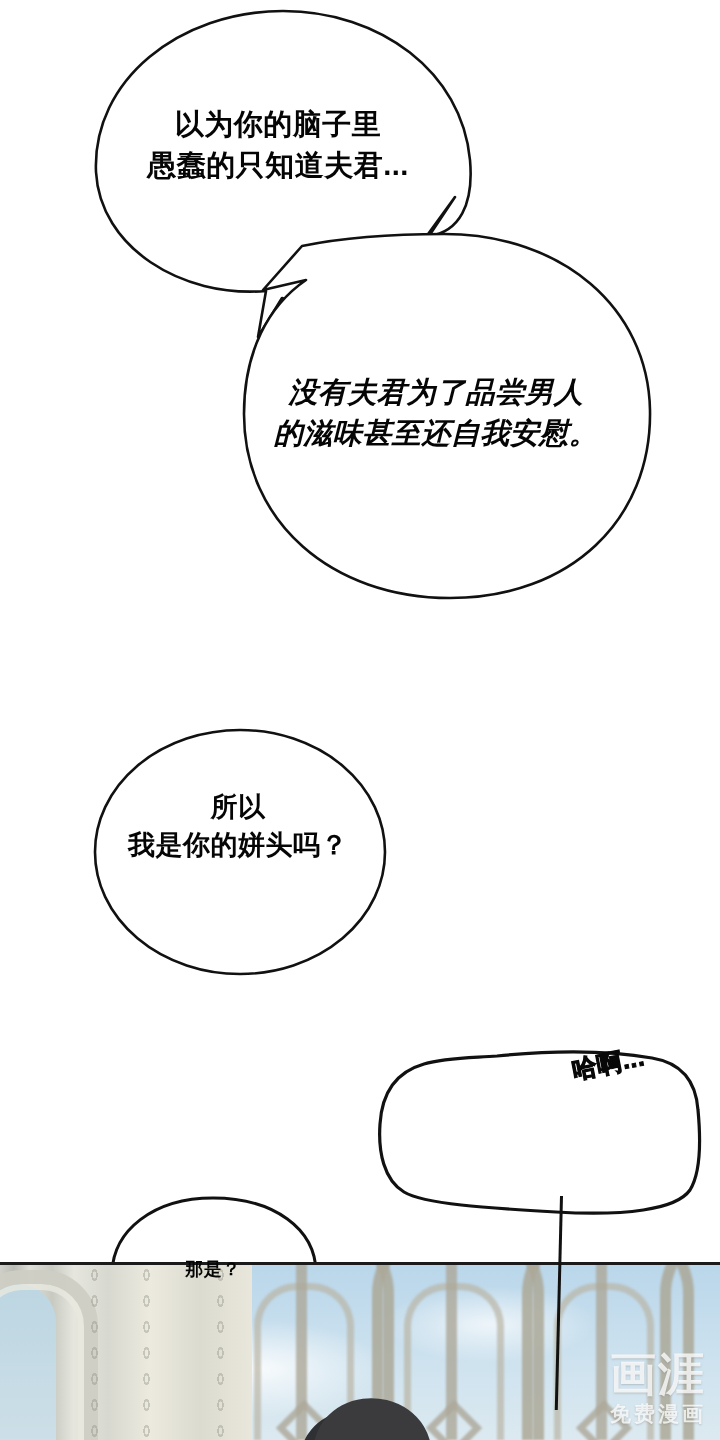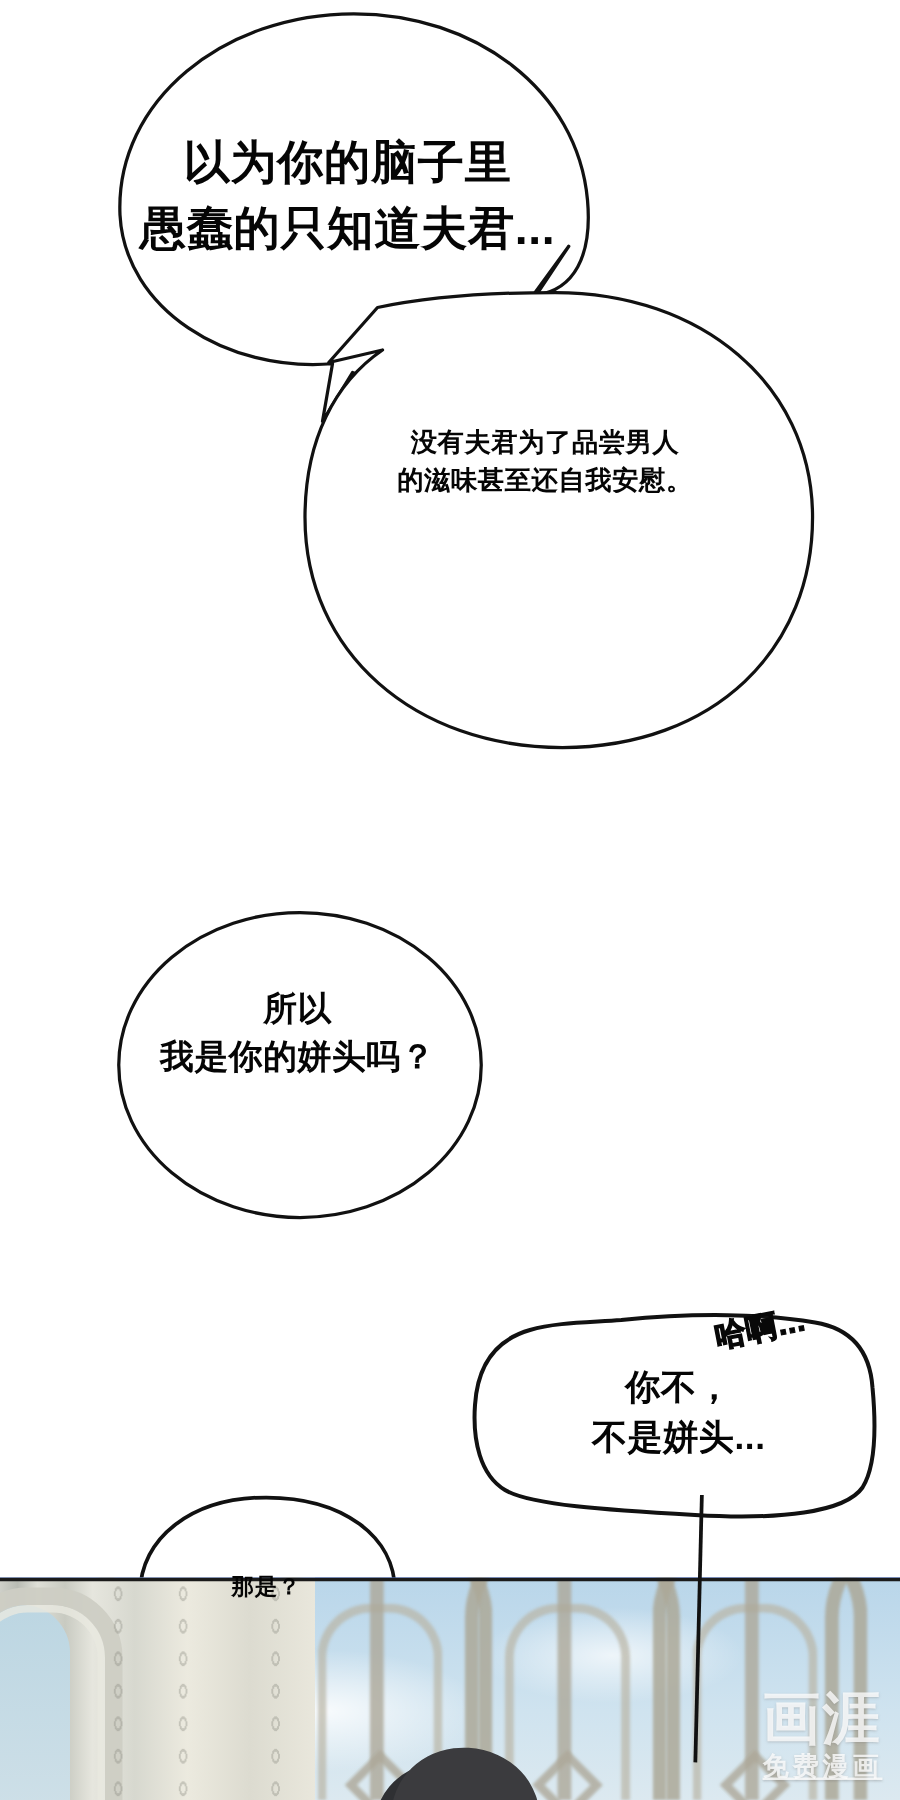--- a/index.html
+++ b/index.html
@@ -37,29 +37,30 @@
     font-weight: 700;
     letter-spacing: 0.5px;
     white-space: pre-line;
     line-height: 1.28;
   }
 
   #t-bubble1 {
     left: 108px;
     top: 104px;
     width: 340px;
-    font-size: 37px;
+    font-size: 29px;
     line-height: 1.42;
   }
   #t-bubble2 {
     left: 236px;
-    top: 340px;
+    top: 372px;
     width: 400px;
-    font-size: 21px;
+    font-size: 29px;
     line-height: 1.42;
+    font-style: italic;
   }
   #t-bubble3 {
     left: 100px;
     top: 788px;
     width: 276px;
     font-size: 27px;
     line-height: 1.42;
   }
   #t-bubble4 {
     left: 404px;
@@ -218,21 +219,20 @@
     font-weight: 700;
     letter-spacing: 2px;
     display: block;
   }
   #watermark .wm-sub {
     font-size: 21px;
     font-weight: 600;
     letter-spacing: 3px;
     display: block;
     margin-top: 6px;
-    text-decoration: underline;
   }
 
   
   #tail4 {
     position: absolute;
     left: 560px;
     top: 1196px;
     width: 3px;
     height: 214px;
     background: #111;
@@ -292,22 +292,20 @@
 
   <div class="btext" id="t-bubble1">以为你的脑子里
 愚蠢的只知道夫君...</div>
 
   <div class="btext" id="t-bubble2">没有夫君为了品尝男人
 的滋味甚至还自我安慰。</div>
 
   <div class="btext" id="t-bubble3">所以
 我是你的姘头吗？</div>
 
-  <div class="btext" id="t-bubble4">你不，
-不是姘头...</div>
 
   <div class="btext" id="t-sfx">哈啊...</div>
 
   <div id="art-panel">
 
     <div id="sky"></div>
 
     <div class="arch" style="left:72px;"></div>
     <div class="arch" style="left:222px;"></div>
     <div class="arch" style="left:372px;"></div>

